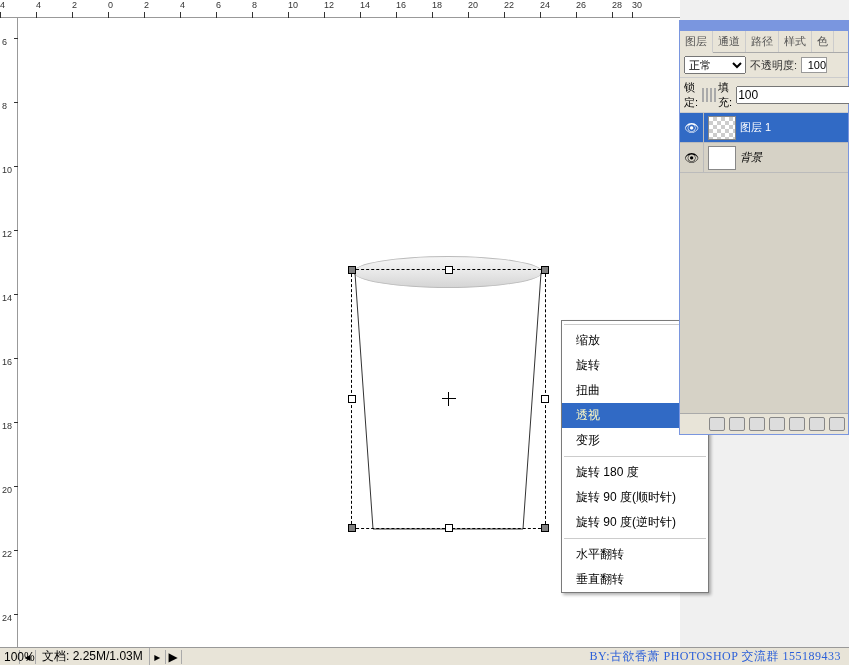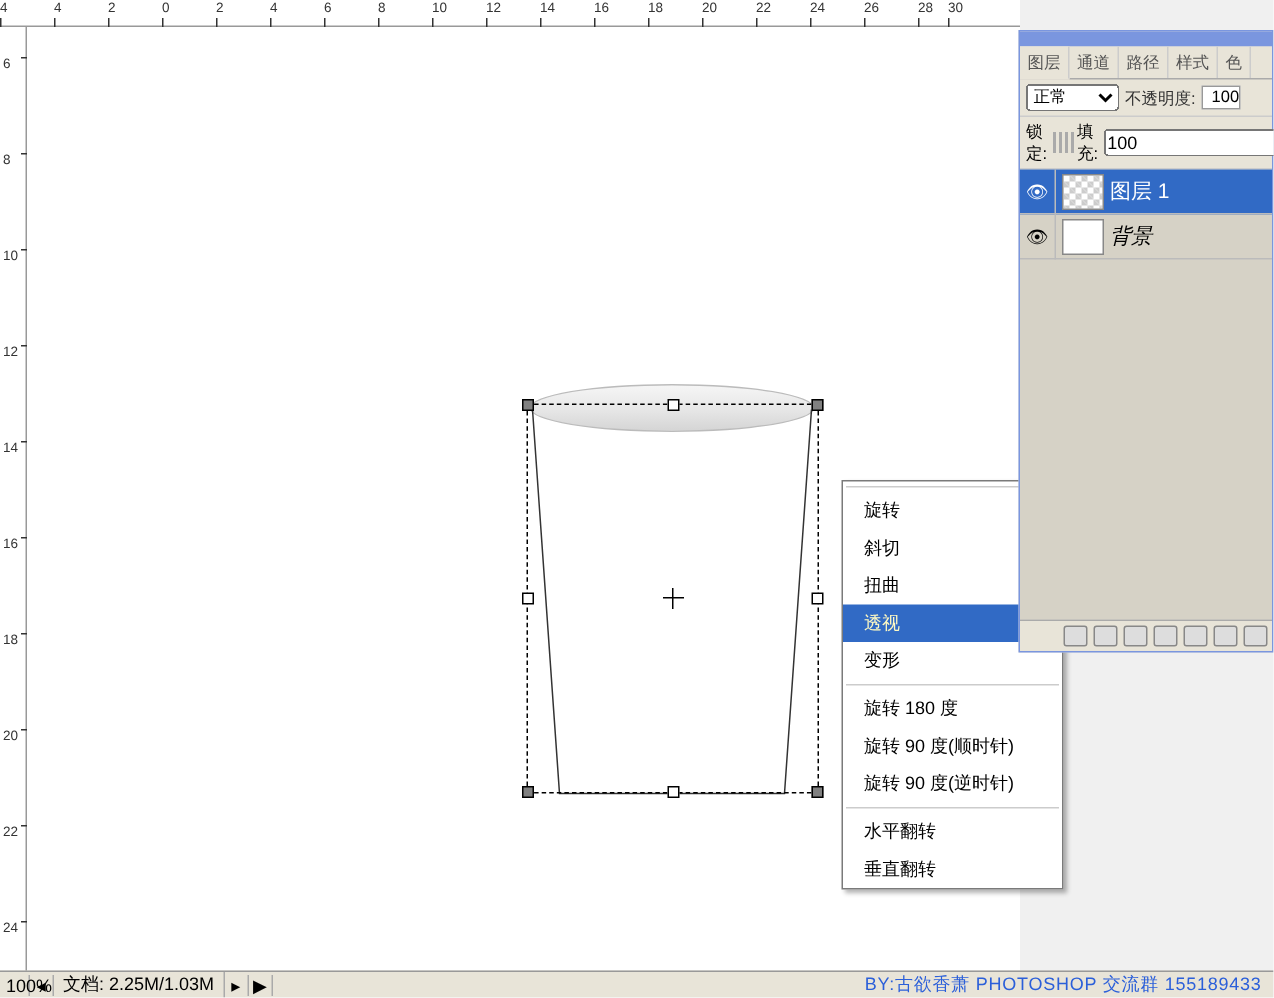--- a/index.html
+++ b/index.html
@@ -53,33 +53,33 @@
 .lock-icons { display: flex; gap: 2px; padding: 2px 4px; border-bottom:1px solid #ccc; align-items:center; }
 .lock-icons .lbl { font-size:11px; margin-right:2px; }
 .lock-icons .ic { width: 14px; height: 14px; border: 1px solid #aaa; background: #fff; }
 
 .layers { background: #d6d2c6; min-height: 300px; }
 .layer { display: flex; align-items: center; height: 30px; border-bottom: 1px solid #bbb; }
 .layer.sel { background: #316ac5; color: #fff; }
 .eye { width: 24px; height: 30px; border-right: 1px solid #bbb; display:flex; align-items:center; justify-content:center; }
 .thumb { width: 28px; height: 24px; margin: 0 4px; border: 1px solid #888; background: #fff; }
 .thumb.trans { background-image: linear-gradient(45deg,#ccc 25%,transparent 25%,transparent 75%,#ccc 75%),linear-gradient(45deg,#ccc 25%,transparent 25%,transparent 75%,#ccc 75%); background-size: 8px 8px; background-position: 0 0,4px 4px; }
-.layer .name { font-size: 14px; font-style: italic; text-align: right; }
+.layer .name { font-size: 11px; font-style: italic; text-align: right; }
 .layer .name.n { font-style: normal; }
 
 .panel-foot { display:flex; justify-content:flex-end; gap:4px; padding:3px; border-top:1px solid #aaa; background:#e8e4d8; }
 .panel-foot .ic { width:16px; height:14px; border:1px solid #888; background:#ddd; border-radius:2px; }
 
 
 .status { position: absolute; bottom: 0; left: 0; width: 849px; height: 18px; background: #e8e4d8; border-top: 1px solid #999; display: flex; align-items: center; font-size: 11px; }
 .status .zoom { width: 20px; padding-left: 4px; border-right: 1px solid #aaa; }
 .status .arrowbtn { width: 16px; text-align:center; border-right:1px solid #aaa; }
 .status .doc { padding: 0 6px; border-right:1px solid #aaa; }
 .status .spacer { flex: 1; }
-.status .credit { color: #2b5fd9; padding-right: 8px; font-family: Liberation Sans, sans-serif; letter-spacing: .5px; margin-left: 20px; }
+.status .credit { color: #2b5fd9; padding-right: 8px; font-family: Liberation Serif, serif; letter-spacing: .5px; margin-left: 20px; }
 </style>
 </head>
 <body>
 
 <div class="ruler-h" id="rulerH">
     <div class="tick" style="left: 0px;">4</div>
     <div class="tick" style="left: 36px;">4</div>
     <div class="tick" style="left: 72px;">2</div>
     <div class="tick" style="left: 108px;">0</div>
     <div class="tick" style="left: 144px;">2</div>
@@ -127,22 +127,22 @@
     <div class="handle h-mr"></div>
     <div class="handle h-bl"></div>
     <div class="handle h-bm"></div>
     <div class="handle h-br"></div>
     <div class="center-mark"></div>
   </div>
 </div>
 
 <div class="ctx" id="ctx">
     <div class="sep"></div>
+    <div class="item">缩放</div>
     <div class="item">旋转</div>
-    <div class="item">斜切</div>
     <div class="item">扭曲</div>
     <div class="item hl">透视</div>
     <div class="item">变形</div>
     <div class="sep"></div>
     <div class="item">旋转 180 度</div>
     <div class="item">旋转 90 度(顺时针)</div>
     <div class="item">旋转 90 度(逆时针)</div>
     <div class="sep"></div>
     <div class="item">水平翻转</div>
     <div class="item">垂直翻转</div>

